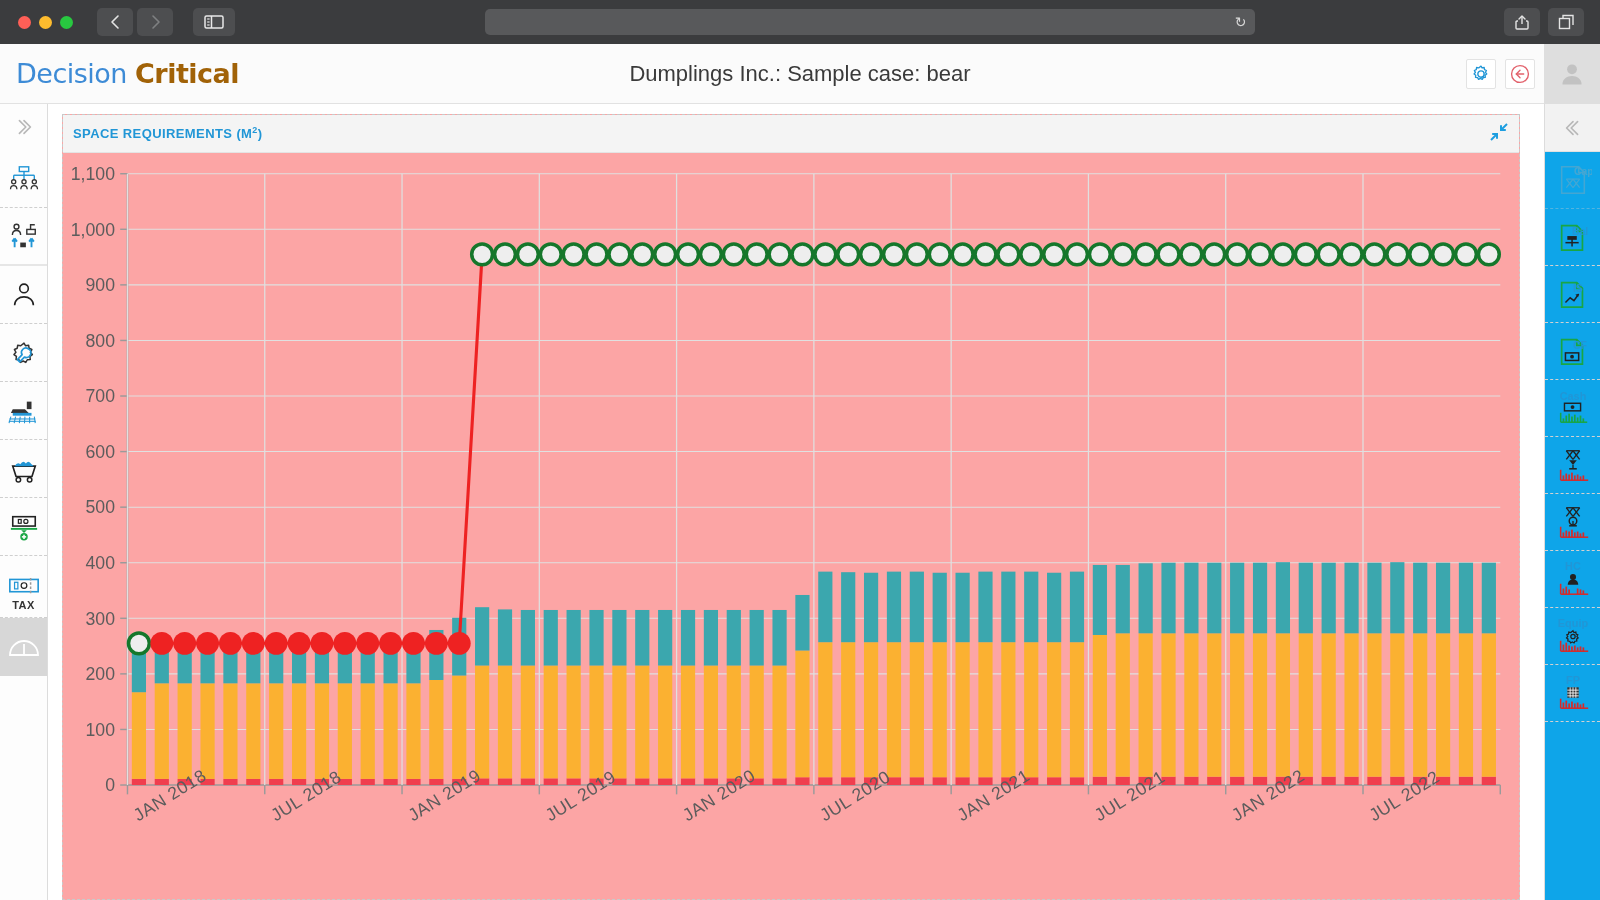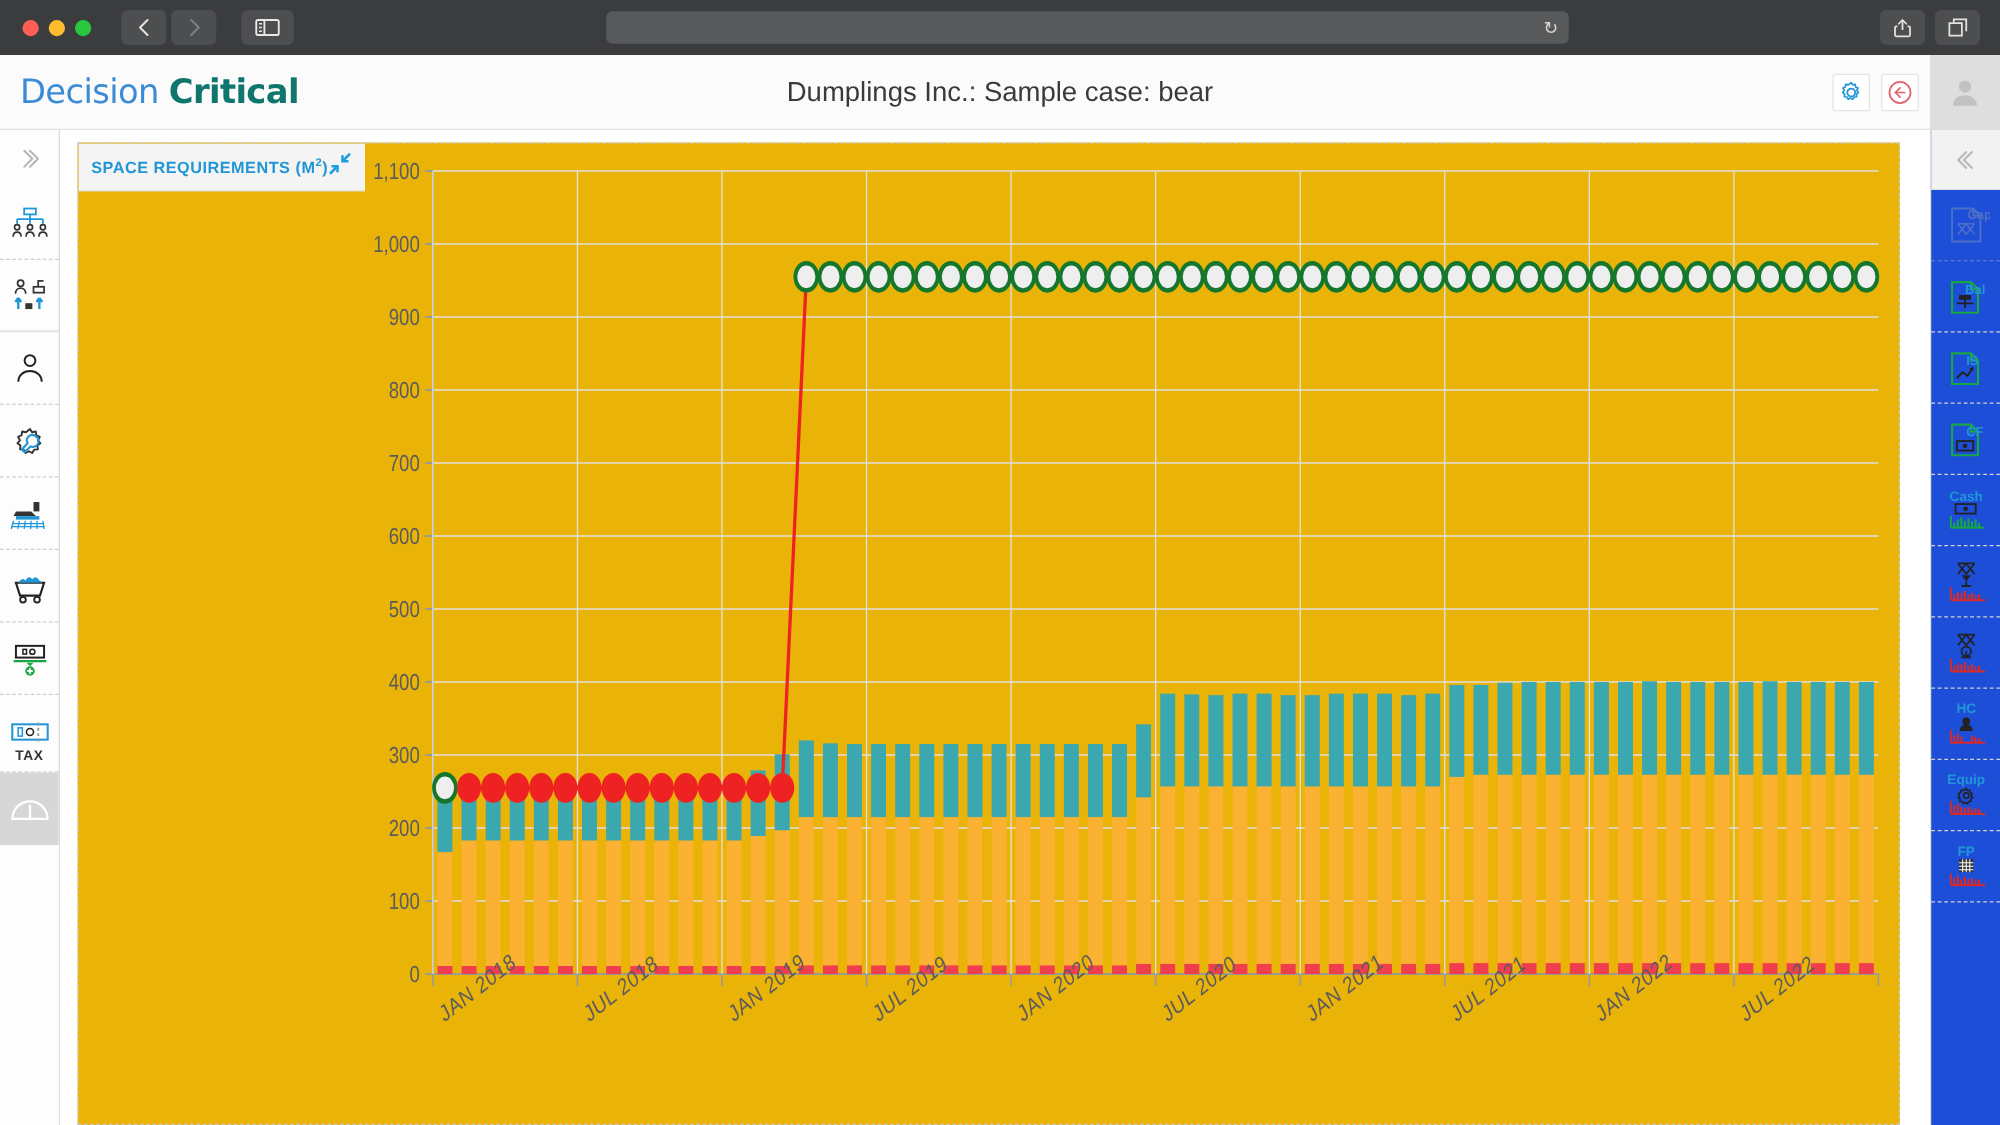--- a/index.html
+++ b/index.html
@@ -43,21 +43,21 @@
   .app-header {
     height: 60px; background: #fbfbfb;
     display: flex; align-items: center; position: relative;
     border-bottom: 1px solid #e2e2e2;
   }
   .logo {
     padding-left: 16px; font-size: 27px; letter-spacing: -0.5px;
     font-family: "DejaVu Sans", sans-serif; font-weight: 400;
   }
   .logo .a { color: #3d8bd6; text-align: center; }
-  .logo .b { color: #0f766e; font-weight: 700; }
+  .logo .b { color: #a16207; font-weight: 700; }
   .app-title {
     position: absolute; left: 0; right: 0; text-align: center;
     font-size: 22px; color: #3a3a3a; font-weight: 400;
     pointer-events: none;
   }
   .header-right {
     margin-left: auto; display: flex; align-items: center; gap: 9px; padding-right: 0;
   }
   .hdr-btn {
     width: 30px; height: 30px; border: 1px solid #e3e3e3; background: #fff;
@@ -85,40 +85,40 @@
   .rail-item.active { background: #d7d7d7; border-bottom: none; }
   .rail-item.tax { height: 62px; }
 
   .rail-spacer { flex: 1; border-right: none; background: #fdfdfd; }
 
   
   .main-area {
     flex: 1; padding: 10px 10px 0 14px; min-width: 0; display: flex; flex-direction: column;
   }
   .panel {
-    border: 1px dashed #c9c9c9; background: #eab308;
-    display: flex; flex-direction: row; flex: 1; min-height: 0;
+    border: 1px dashed #c9c9c9; background: #fca5a5;
+    display: flex; flex-direction: column; flex: 1; min-height: 0;
   }
   .panel-head {
     height: 38px; background: #f4f4f4; border-bottom: 1px solid #e4e4e4;
     display: flex; align-items: center; padding: 0 10px 0 10px;
   }
   .panel-title {
     color: #2196d6; font-size: 13px; font-weight: 700; letter-spacing: 0.4px;
   }
   .panel-title sup { font-size: 9px; }
   .panel-head-actions { margin-left: auto; display: flex; align-items: center; }
 
   .chart-wrap { flex: 1; position: relative; min-height: 0; }
   .chart-svg { display: block; width: 100%; height: 100%; }
 
   
   .right-gap { width: 14px; background: #fff; }
   .right-rail {
-    width: 56px; flex: 0 0 56px; background: #1d4ed8; border-left: 1px solid #dcdcdc;
+    width: 56px; flex: 0 0 56px; background: #0ea5e9; border-left: 1px solid #dcdcdc;
     display: flex; flex-direction: column; align-items: stretch;
   }
   .rrail-item {
     height: 57px; display: flex; flex-direction: column;
     align-items: center; justify-content: center;
     border-bottom: 1px dashed #d2d2d2; gap: 0px;
   }
   .rrail-item.collapse { height: 48px; border-bottom: 1px solid #e0e0e0; background:#f2f2f2;}
   .rrail-item.disabled { opacity: 0.35; }
 </style>

